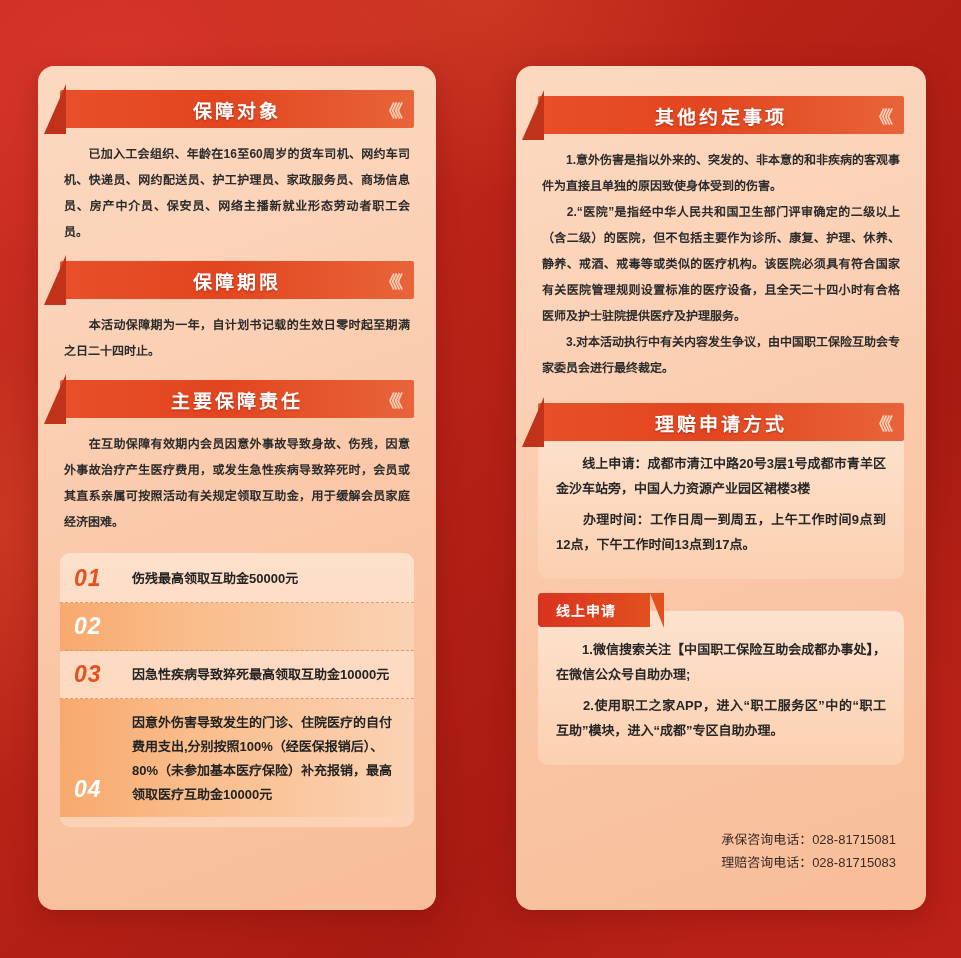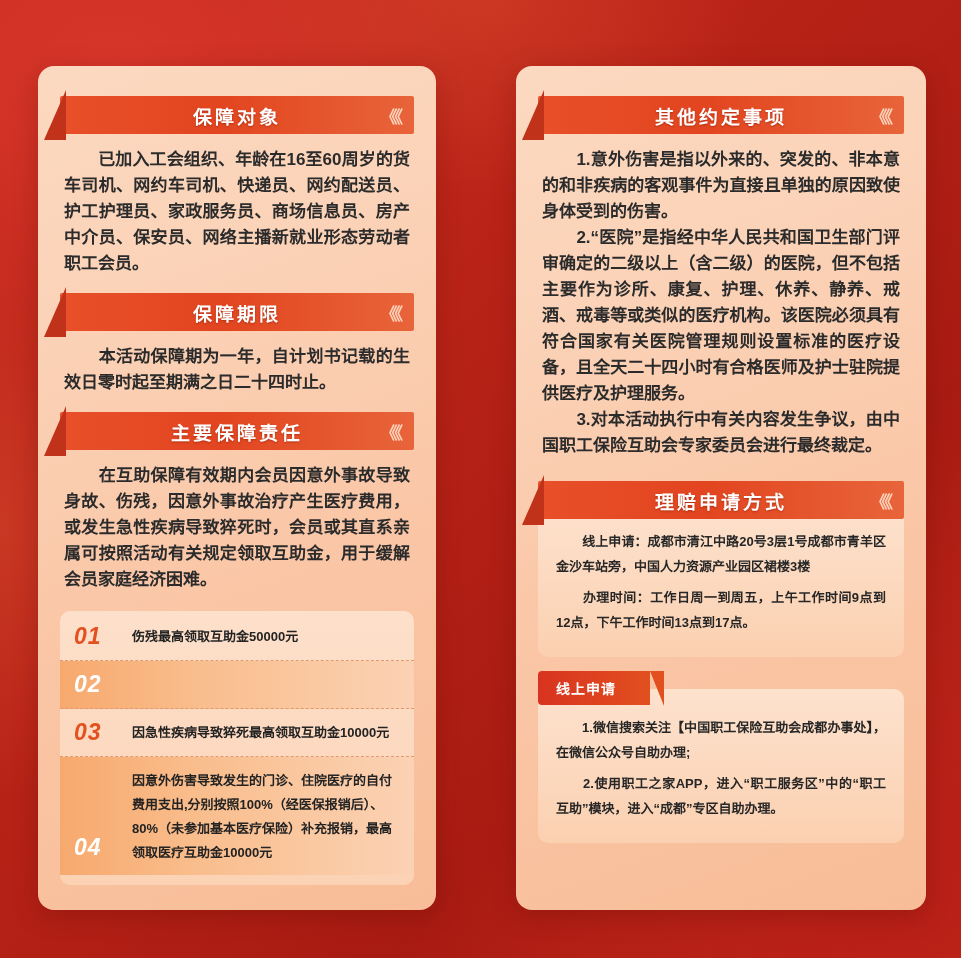--- a/index.html
+++ b/index.html
@@ -50,21 +50,21 @@
     border-style:solid;border-width:0 0 50px 22px;
     border-color:transparent transparent #c0321a transparent;
   }
   .ribbon .chev{
     position:absolute;right:14px;top:50%;transform:translateY(-50%);
     color:#ffd9c2;font-size:17px;letter-spacing:-3px;font-weight:bold;opacity:.95;
   }
 
   .body-txt{
     margin:13px 26px 0 26px;
-    font-size:17px;line-height:26px;color:#2b2b2b;font-weight:bold;
+    font-size:12px;line-height:26px;color:#2b2b2b;font-weight:bold;
     text-align:justify;
     white-space:pre-line;
   }
 
   
   .list-card{
     margin:18px 22px 0 22px;
     background:linear-gradient(180deg,#fde0cb 0%,#fbd2b4 100%);
     border-radius:10px;
     padding:2px 0 10px 0;
@@ -126,21 +126,21 @@
     white-space:pre-line;
   }
 </style>
 </head>
 <body>
 
 <div class="page">
 
   <div class="panel left">
 
-    <div style="margin-top:30px;">
+    <div style="margin-top:24px;">
       <div class="ribbon">
         <span class="txt">保障对象</span>
         <span class="chev">《《</span>
       </div>
       <div class="body-txt">　　已加入工会组织、年龄在16至60周岁的货车司机、网约车司机、快递员、网约配送员、护工护理员、家政服务员、商场信息员、房产中介员、保安员、网络主播新就业形态劳动者职工会员。</div>
     </div>
 
     <div style="margin-top:16px;">
       <div class="ribbon">
         <span class="txt">保障期限</span>
@@ -202,16 +202,18 @@
       <p>　　办理时间：工作日周一到周五，上午工作时间9点到12点，下午工作时间13点到17点。</p>
     </div>
 
     
     <div class="tag">线上申请</div>
     <div class="subcard">
       <p>　　1.微信搜索关注【中国职工保险互助会成都办事处】，在微信公众号自助办理;</p>
       <p>　　2.使用职工之家APP，进入“职工服务区”中的“职工互助”模块，进入“成都”专区自助办理。</p>
     </div>
 
+    <div class="footer">承保咨询电话：028-81715081
+理赔咨询电话：028-81715083</div>
 
   </div>
 
 </div>
 
 </body></html>

